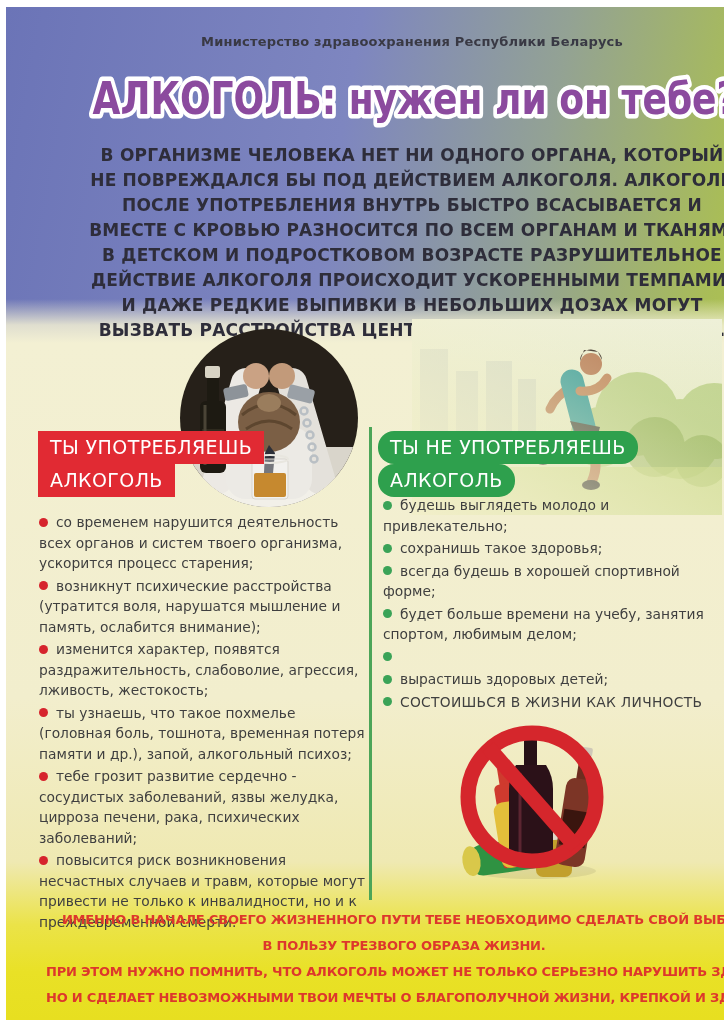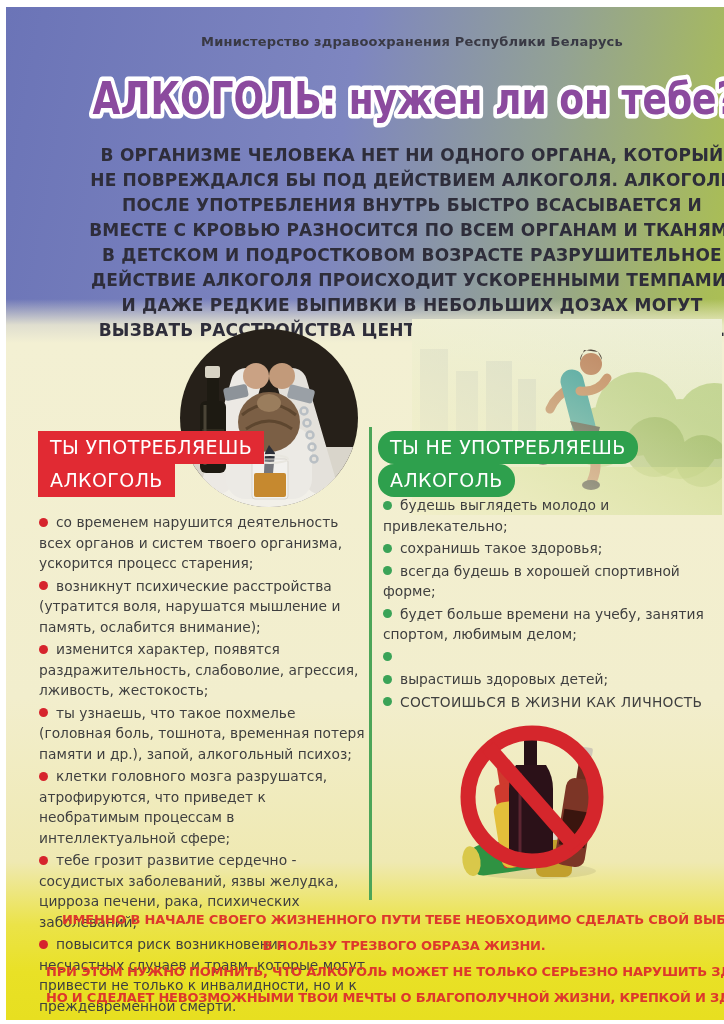--- a/index.html
+++ b/index.html
@@ -171,21 +171,20 @@
     <div class="tags tags-right">
       <div class="tag tag-green">ТЫ НЕ УПОТРЕБЛЯЕШЬ</div>
       <div class="tag tag-green">АЛКОГОЛЬ</div>
     </div>
 
     <ul class="conseq list-left">
       <li><span class="dot dot-red"></span><span>со временем нарушится деятельность всех органов и систем твоего организма, ускорится процесс старения;</span></li>
       <li><span class="dot dot-red"></span><span>возникнут психические расстройства  (утратится воля, нарушатся мышление и память,  ослабится внимание);</span></li>
       <li><span class="dot dot-red"></span><span>изменится  характер, появятся раздражительность, слабоволие, агрессия, лживость, жестокость;</span></li>
       <li><span class="dot dot-red"></span><span>ты узнаешь, что такое похмелье (головная боль, тошнота, временная потеря памяти и др.), запой, алкогольный психоз;</span></li>
-      <li><span class="dot dot-red"></span><span>клетки головного мозга разрушатся, атрофируются, что приведет  к необратимым процессам  в интеллектуальной сфере;</span></li>
       <li><span class="dot dot-red"></span><span>тебе грозит развитие сердечно - сосудистых заболеваний, язвы желудка, цирроза печени, рака, психических заболеваний;</span></li>
       <li><span class="dot dot-red"></span><span>повысится риск возникновения несчастных случаев и травм, которые могут привести не только к инвалидности, но и к преждевременной смерти.</span></li>
     </ul>
 
     <ul class="conseq list-right">
       <li><span class="dot dot-green"></span><span>будешь выглядеть  молодо и привлекательно;</span></li>
       <li><span class="dot dot-green"></span><span>сохранишь такое  здоровья;</span></li>
       <li><span class="dot dot-green"></span><span>всегда будешь в хорошей спортивной форме;</span></li>
       <li><span class="dot dot-green"></span><span>будет больше времени на учебу,  занятия спортом, любимым делом;</span></li>
       <li><span class="dot dot-green"></span></li>

